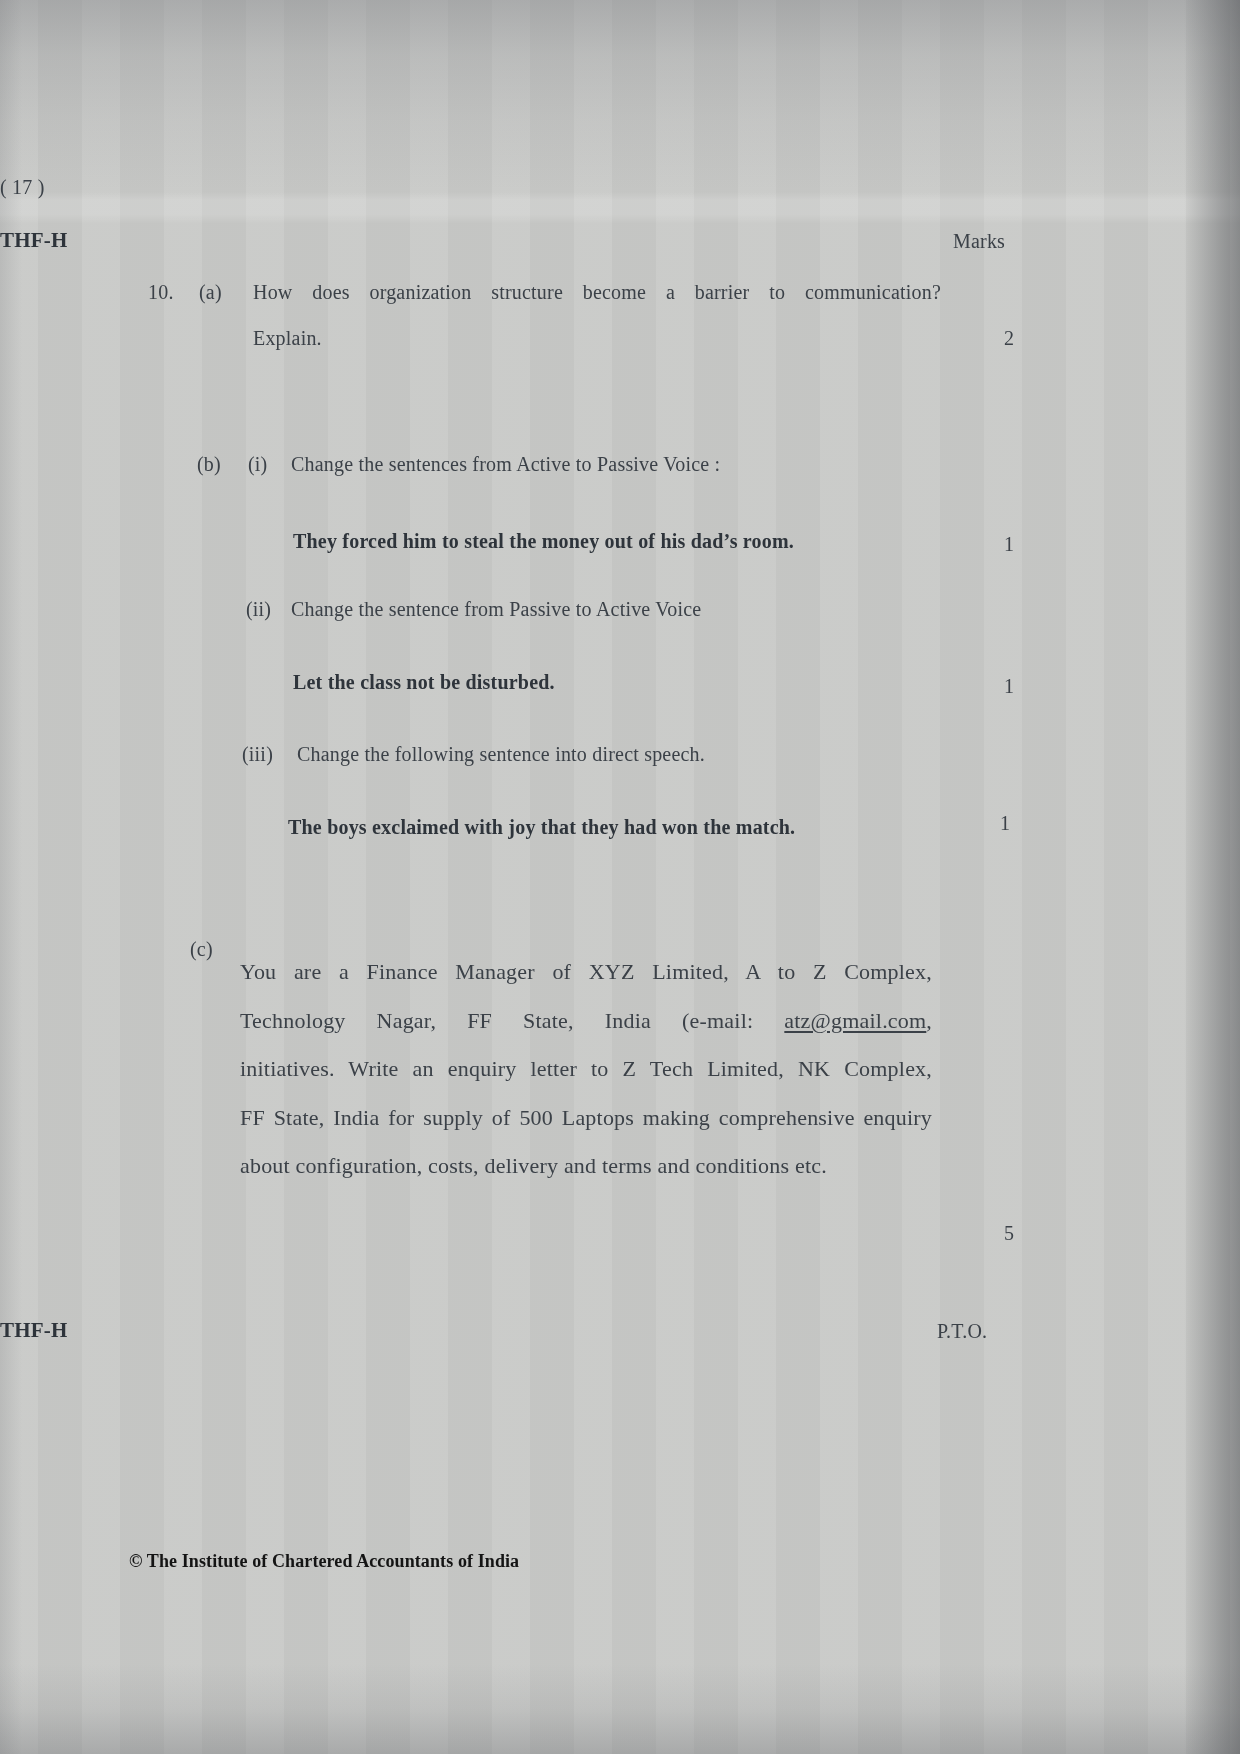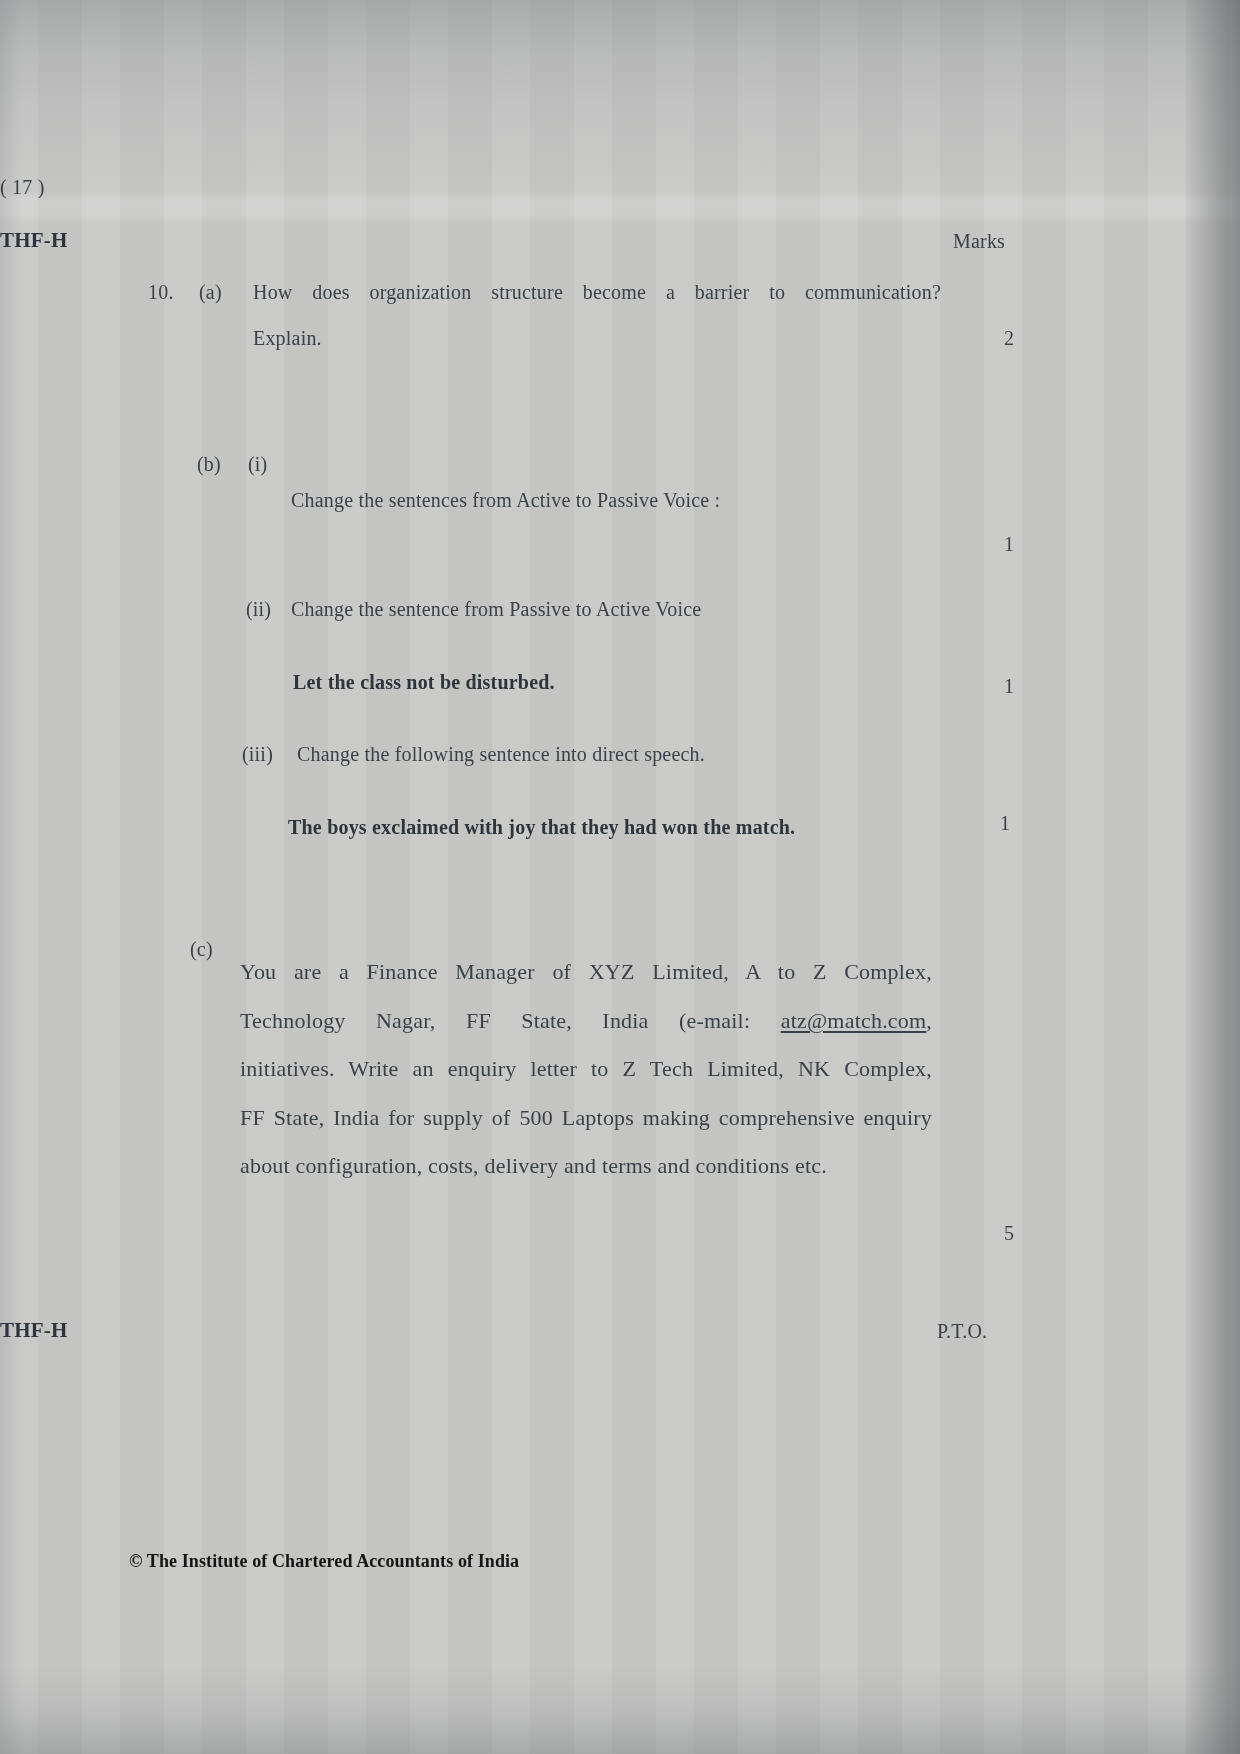--- a/index.html
+++ b/index.html
@@ -92,22 +92,23 @@
   <div class="t just" style="left:253px; top:281px; width:688px;">How does organization structure become a barrier to communication?</div>
 
   <div class="t" style="left:253px; top:327px;">Explain.</div>
 
   <div class="t marks" style="left:996px; top:327px;">2</div>
 
   <div class="t" style="left:197px; top:453px;">(b)</div>
 
   <div class="t" style="left:248px; top:453px;">(i)</div>
 
-  <div class="t" style="left:291px; top:453px;margin-top:36px;">Change the sentences from Active to Passive Voice :</div>
+  <div class="t" style="left:291px; top:453px;">Change the sentences from Active to Passive Voice :</div>
 
+  <div class="t bold" style="left:293px; top:530px;">They forced him to steal the money out of his dad’s room.</div>
 
   <div class="t marks" style="left:996px; top:533px;">1</div>
 
   <div class="t" style="left:246px; top:598px;">(ii)</div>
 
   <div class="t" style="left:291px; top:598px;">Change the sentence from Passive to Active Voice</div>
 
   <div class="t bold" style="left:293px; top:671px;">Let the class not be disturbed.</div>
 
   <div class="t marks" style="left:996px; top:675px;">1</div>
@@ -117,21 +118,21 @@
   <div class="t" style="left:297px; top:743px;">Change the following sentence into direct speech.</div>
 
   <div class="t bold" style="left:288px; top:816px;">The boys exclaimed with joy that they had won the match.</div>
 
   <div class="t marks" style="left:992px; top:812px;">1</div>
 
   <div class="t" style="left:190px; top:938px;">(c)</div>
 
   <div class="para">
     <div class="pline">You are a Finance Manager of XYZ Limited, A to Z Complex,</div>
-    <div class="pline"><span>Technology Nagar, FF State, India (e-mail:</span> <span class="email">atz@match.com</span><span>,</span></div>
+    <div class="pline"><span>Technology Nagar, FF State, India (e-mail:</span> <span class="email">atz@gmail.com</span><span>,</span></div>
     <div class="pline">initiatives. Write an enquiry letter to Z Tech Limited, NK Complex,</div>
     <div class="pline">FF State, India for supply of 500 Laptops making comprehensive enquiry</div>
     <div class="pline lastline">about configuration, costs, delivery and terms and conditions etc.</div>
   </div>
 
   <div class="t marks" style="left:996px; top:1222px;">5</div>
 
   <div class="t bold center" style="left:0; top:1318px; width:1090px; font-size:21px;">THF-H</div>
 
   <div class="t" style="left:937px; top:1320px;">P.T.O.</div>

